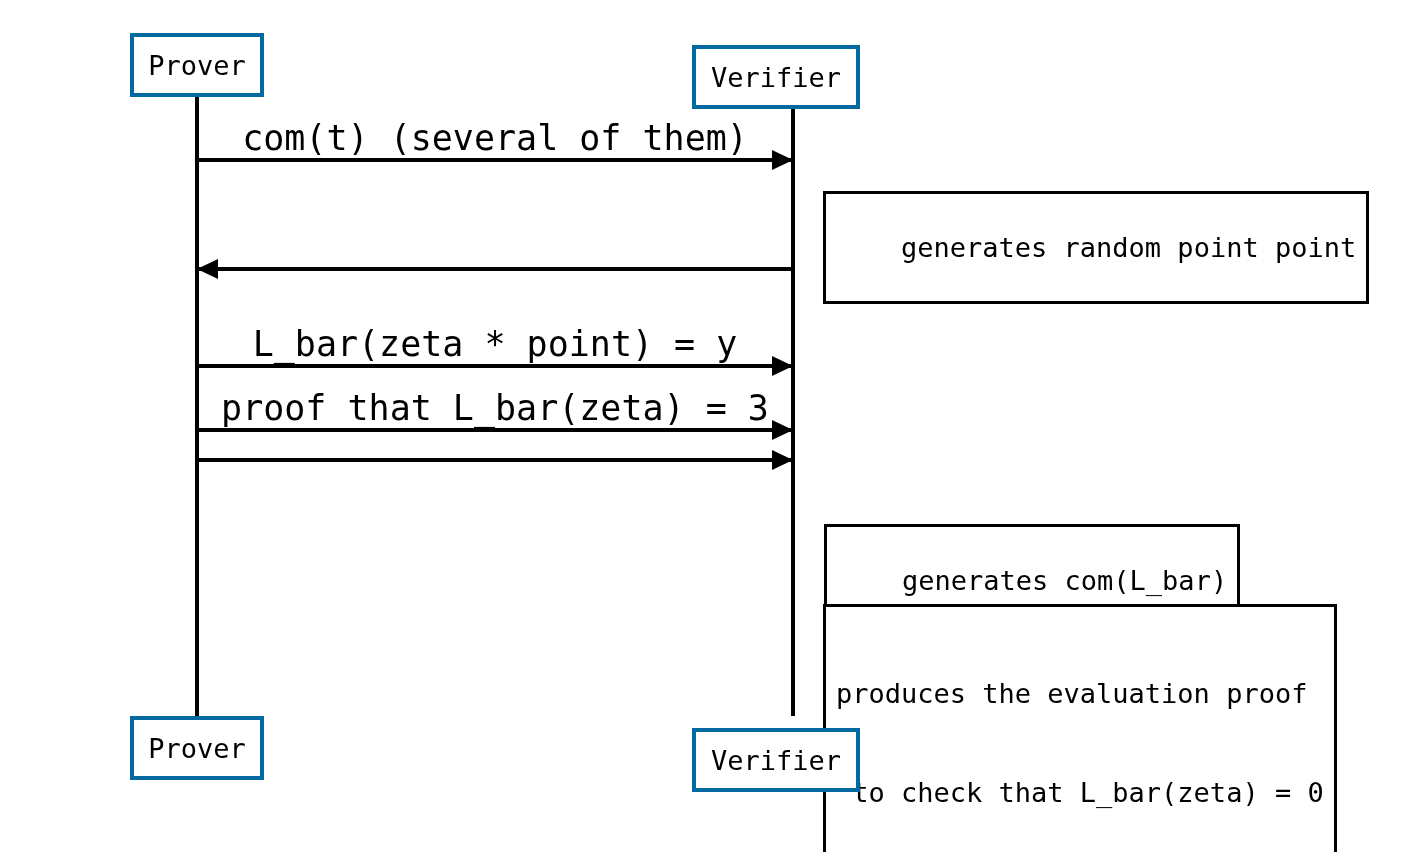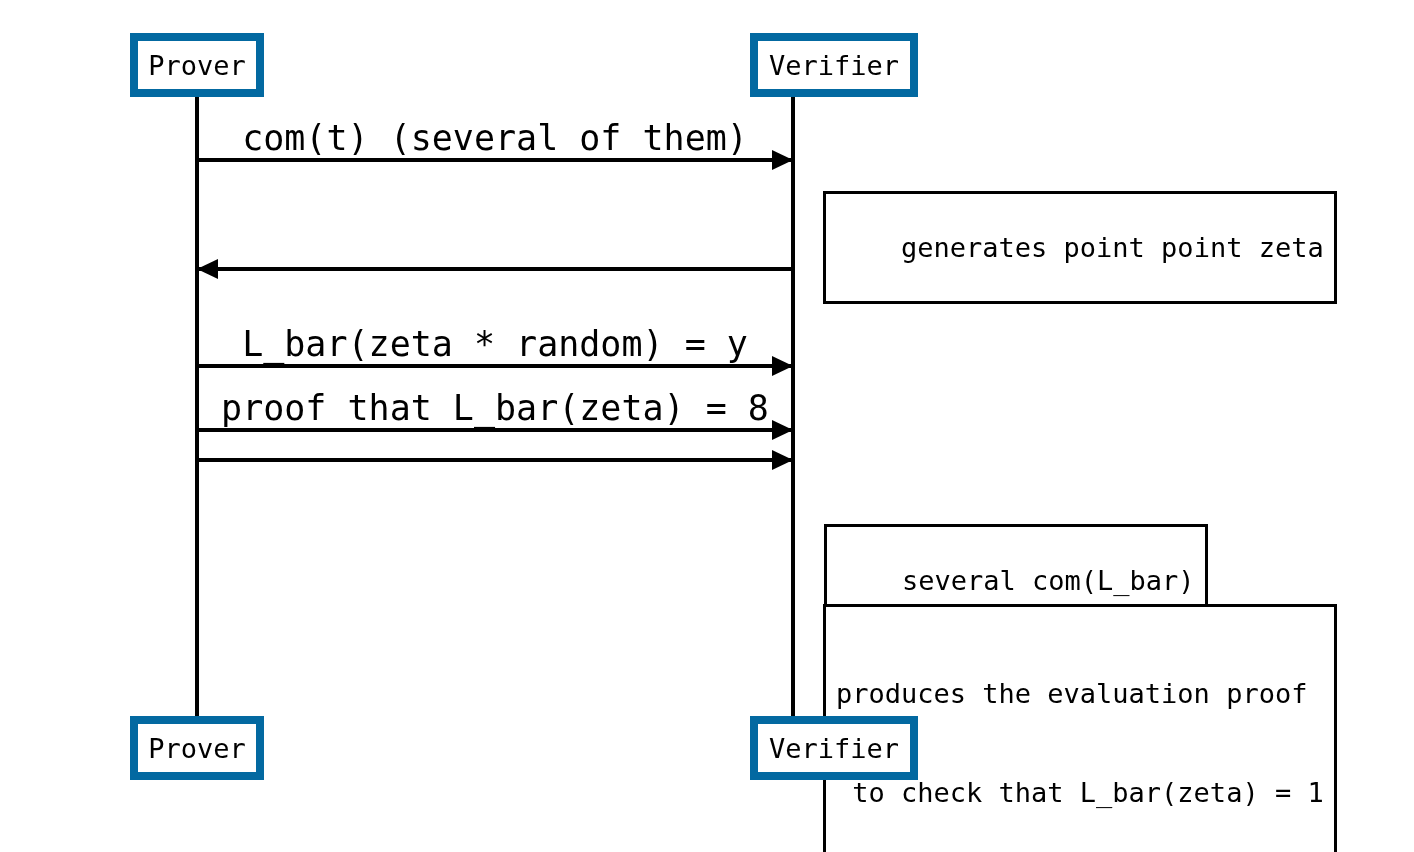--- a/index.html
+++ b/index.html
@@ -14,32 +14,32 @@
     background: #ffffff;
     font-family: "DejaVu Sans Mono", "Liberation Mono", monospace;
     color: #000000;
     overflow: hidden;
   }
 
   
   .actor-box {
     position: absolute;
     box-sizing: border-box;
-    border: 8px solid #0369a1;
+    border: 4px solid #0369a1;
     background: #fff;
     height: 64px;
     display: flex;
     align-items: center;
     justify-content: center;
     font-size: 27px;
     white-space: pre;
     z-index: 3;
   }
   .actor-prover   { left: 130px; width: 134px; }
-  .actor-verifier { left: 750px; width: 168px; }
+  .actor-verifier { left: 692px; width: 168px; margin-top: 12px; }
   .actor-top      { top: 33px; }
   .actor-bottom   { top: 716px; }
 
   
   .lifeline {
     position: absolute;
     width: 4px;
     background: #000;
     top: 97px;
     height: 619px;
@@ -118,56 +118,56 @@
   </div>
 
   <div class="message msg-1">
     <span class="msg-label">com(t) (several of them)</span>
     <div class="msg-line">
       <div class="arrowhead right"></div>
     </div>
   </div>
 
   <div class="note note-1">
-    <span>generates point point zeta</span>
+    <span>generates random point point</span>
   </div>
 
   <div class="message msg-2">
     <div class="msg-line">
       <div class="arrowhead left"></div>
     </div>
   </div>
 
   <div class="message msg-3">
-    <span class="msg-label">L_bar(zeta * random) = y</span>
+    <span class="msg-label">L_bar(zeta * point) = y</span>
     <div class="msg-line">
       <div class="arrowhead right"></div>
     </div>
   </div>
 
   <div class="message msg-4">
-    <span class="msg-label">proof that L_bar(zeta) = 8</span>
+    <span class="msg-label">proof that L_bar(zeta) = 3</span>
     <div class="msg-line">
       <div class="arrowhead right"></div>
     </div>
   </div>
 
   <div class="message msg-5">
     <div class="msg-line">
       <div class="arrowhead right"></div>
     </div>
   </div>
 
   <div class="note note-2">
-    <span>several com(L_bar)</span>
+    <span>generates com(L_bar)</span>
   </div>
 
   <div class="note note-3">
     <span style="display:block">produces the evaluation proof</span>
-    <span style="display:block"> to check that L_bar(zeta) = 1</span>
+    <span style="display:block"> to check that L_bar(zeta) = 0</span>
   </div>
 
   <div class="actor-box actor-prover actor-bottom">
     <span>Prover</span>
   </div>
   <div class="actor-box actor-verifier actor-bottom">
     <span>Verifier</span>
   </div>
 
 </div>

